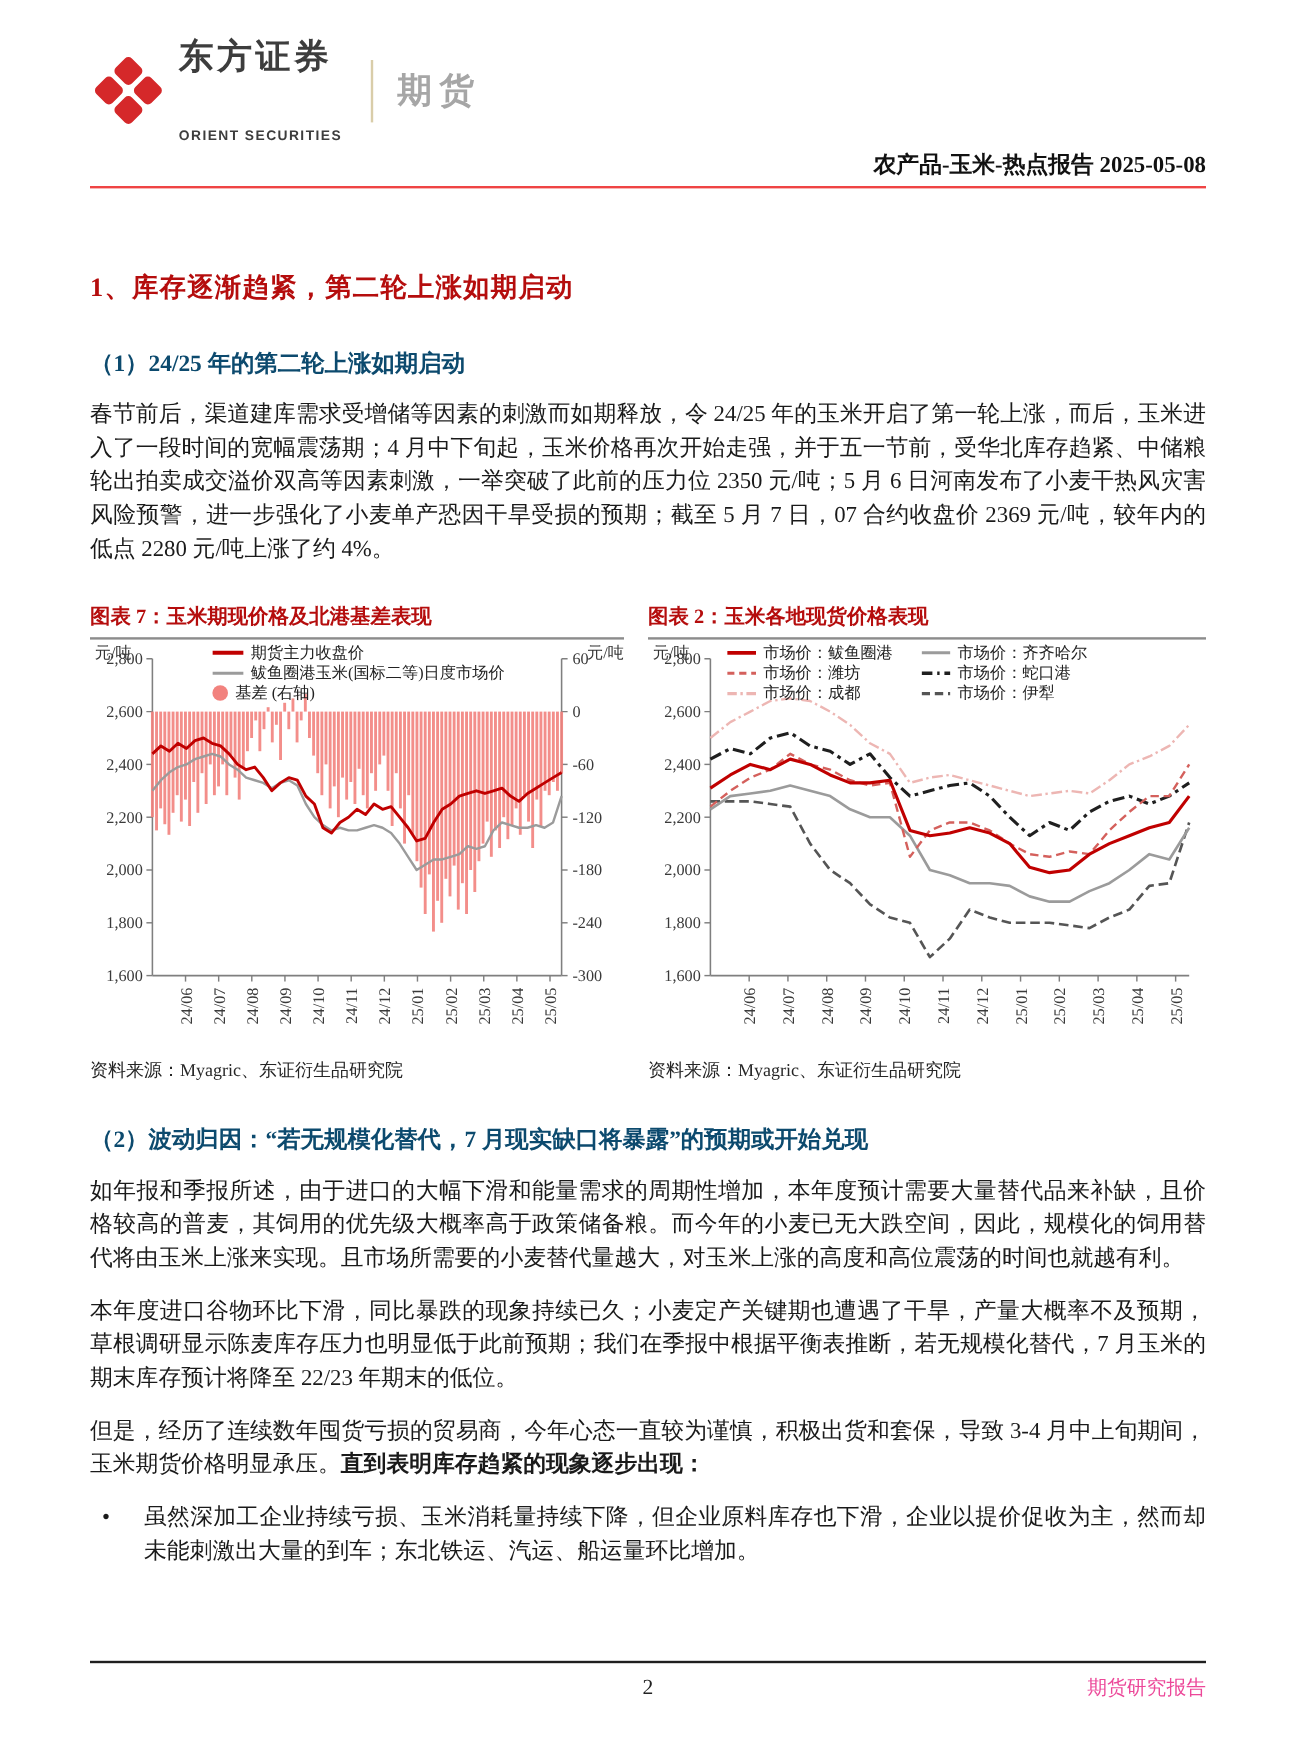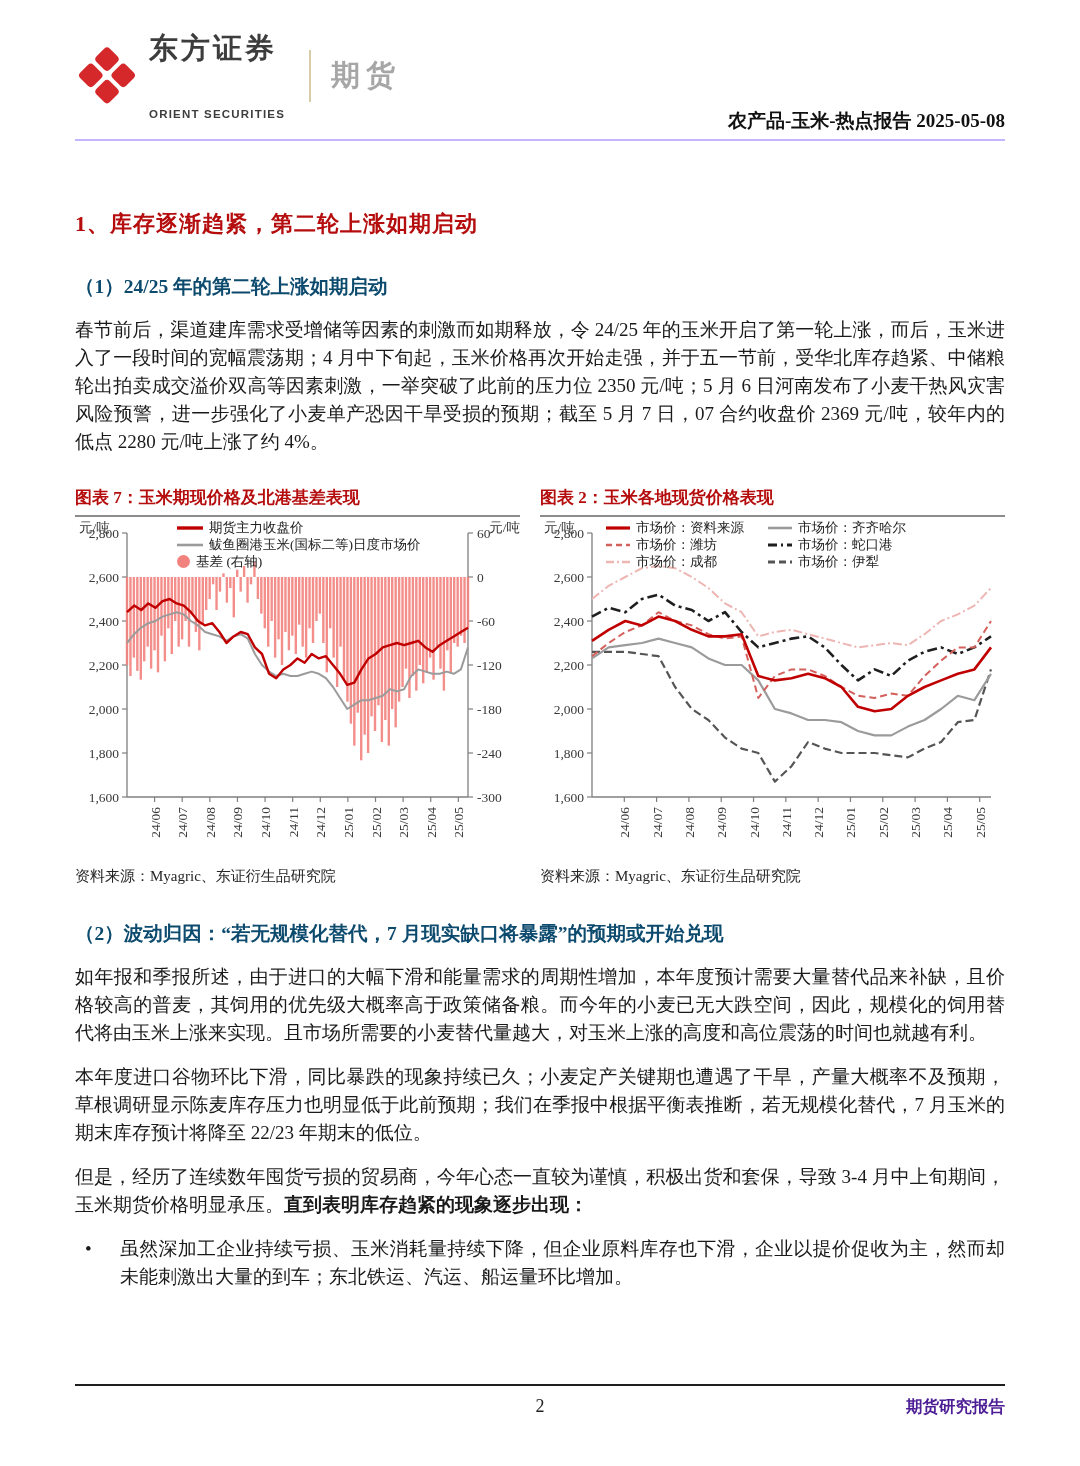--- a/index.html
+++ b/index.html
@@ -1,34 +1,34 @@
 <!DOCTYPE html>
 <html><head>
 <meta charset="utf-8">
 <style>
   html,body{margin:0;padding:0;background:#ffffff;}
   body{width:1080px;height:1466px;position:relative;
        font-family:"Liberation Serif","DejaVu Serif",serif;color:#1a1a1a;}
   .page{position:absolute;inset:0;padding:44px 75px 0;box-sizing:border-box;}
 
   
-  header{border-bottom:2px solid #c4b5fd;}
+  header{border-bottom:2px solid #ef4444;}
   .brand-row{display:flex;align-items:center;height:64px;}
   .logo-box{width:64px;height:62px;position:relative;margin-right:10px;}
   .logo-mark{position:absolute;left:6px;top:5px;width:52px;height:52px;
     display:grid;grid-template-columns:23px 23px;grid-template-rows:23px 23px;gap:5px;
     transform:rotate(45deg) scale(.82);}
   .logo-mark div{background:#d5282a;border-radius:5px;}
   .brand-text{display:flex;flex-direction:column;justify-content:center;font-family:"Liberation Sans","DejaVu Sans",sans-serif;}
   .brand-cn{font-size:29px;font-weight:bold;color:#3d3d3d;letter-spacing:3px;line-height:32px;}
   .brand-en{font-size:11.5px;font-weight:bold;color:#3d3d3d;letter-spacing:1.2px;line-height:14px;margin-top:43px;}
   .divider{width:2px;height:52px;background:#d9cda9;margin:0 20px 0 24px;}
   .division{font-size:29px;font-weight:bold;color:#a6a6a6;letter-spacing:6px;
     font-family:"Liberation Sans","DejaVu Sans",sans-serif;}
-  .meta-row{text-align:right;font-weight:bold;font-size:19px;margin-top:0;padding-bottom:5px;color:#111;}
+  .meta-row{text-align:right;font-weight:bold;font-size:19px;margin-top:16px;padding-bottom:5px;color:#111;}
 
   
   .h1-red{margin:68px 0 0;font-size:22px;font-weight:bold;color:#b50d0d;letter-spacing:1px;}
   .h2{margin:34px 0 0;font-size:19.5px;font-weight:bold;color:#0c4a6e;}
   .para{margin:16px 0 0;font-size:19px;line-height:28px;text-align:justify;font-family:Liberation Serif, serif;}
   .para b{font-weight:bold;}
 
   
   .fig-row{display:flex;gap:20px;margin-top:30px;}
   .fig1{width:445px;}
@@ -48,21 +48,21 @@
   .fig-src{font-size:15px;margin-top:6px;color:#262626;}
 
   
   .bullet{display:flex;margin-top:16px;}
   .bullet .dot{width:35px;padding-left:10px;font-size:19px;line-height:28px;}
   .bullet .btext{flex:1;font-size:19px;line-height:28px;text-align:justify;}
 
   
   .footer{position:absolute;left:75px;right:75px;top:1384px;border-top:2px solid #1f1f1f;height:46px;}
   .page-num{position:absolute;left:0;right:0;top:10px;text-align:center;font-size:18px;color:#222;}
-  .footer-label{position:absolute;right:0;top:10px;font-weight:bold;font-size:16.5px;color:#4c1d95;}
+  .footer-label{position:absolute;right:0;top:10px;font-weight:normal;font-size:16.5px;color:#ec4899;}
 </style>
 </head>
 <body>
 
 <div class="page">
 
   <header>
     <div class="brand-row">
       <div class="logo-box">
         <div class="logo-mark">
@@ -277,21 +277,21 @@
 
     <div class="fig2">
       <div class="fig-title">图表 2：玉米各地现货价格表现</div>
       <div class="chart-wrap">
         <span class="unit unit-l">元/吨</span>
         <div class="legend2">
           <div class="leg-item">
             <svg class="leg-line" width="24" height="6">
                 <line x1="0" y1="3" x2="24" y2="3" stroke="#c00000" stroke-width="3.2"></line>
               </svg>
-            <span>市场价：资料来源</span>
+            <span>市场价：鲅鱼圈港</span>
           </div>
           <div class="leg-item">
             <svg class="leg-line" width="24" height="6">
                 <line x1="0" y1="3" x2="24" y2="3" stroke="#9b9b9b" stroke-width="2.6"></line>
               </svg>
             <span>市场价：齐齐哈尔</span>
           </div>
           <div class="leg-item">
             <svg class="leg-line" width="24" height="6">
                 <line x1="0" y1="3" x2="24" y2="3" stroke="#d4605c" stroke-width="2.6" stroke-dasharray="6 4"></line>

